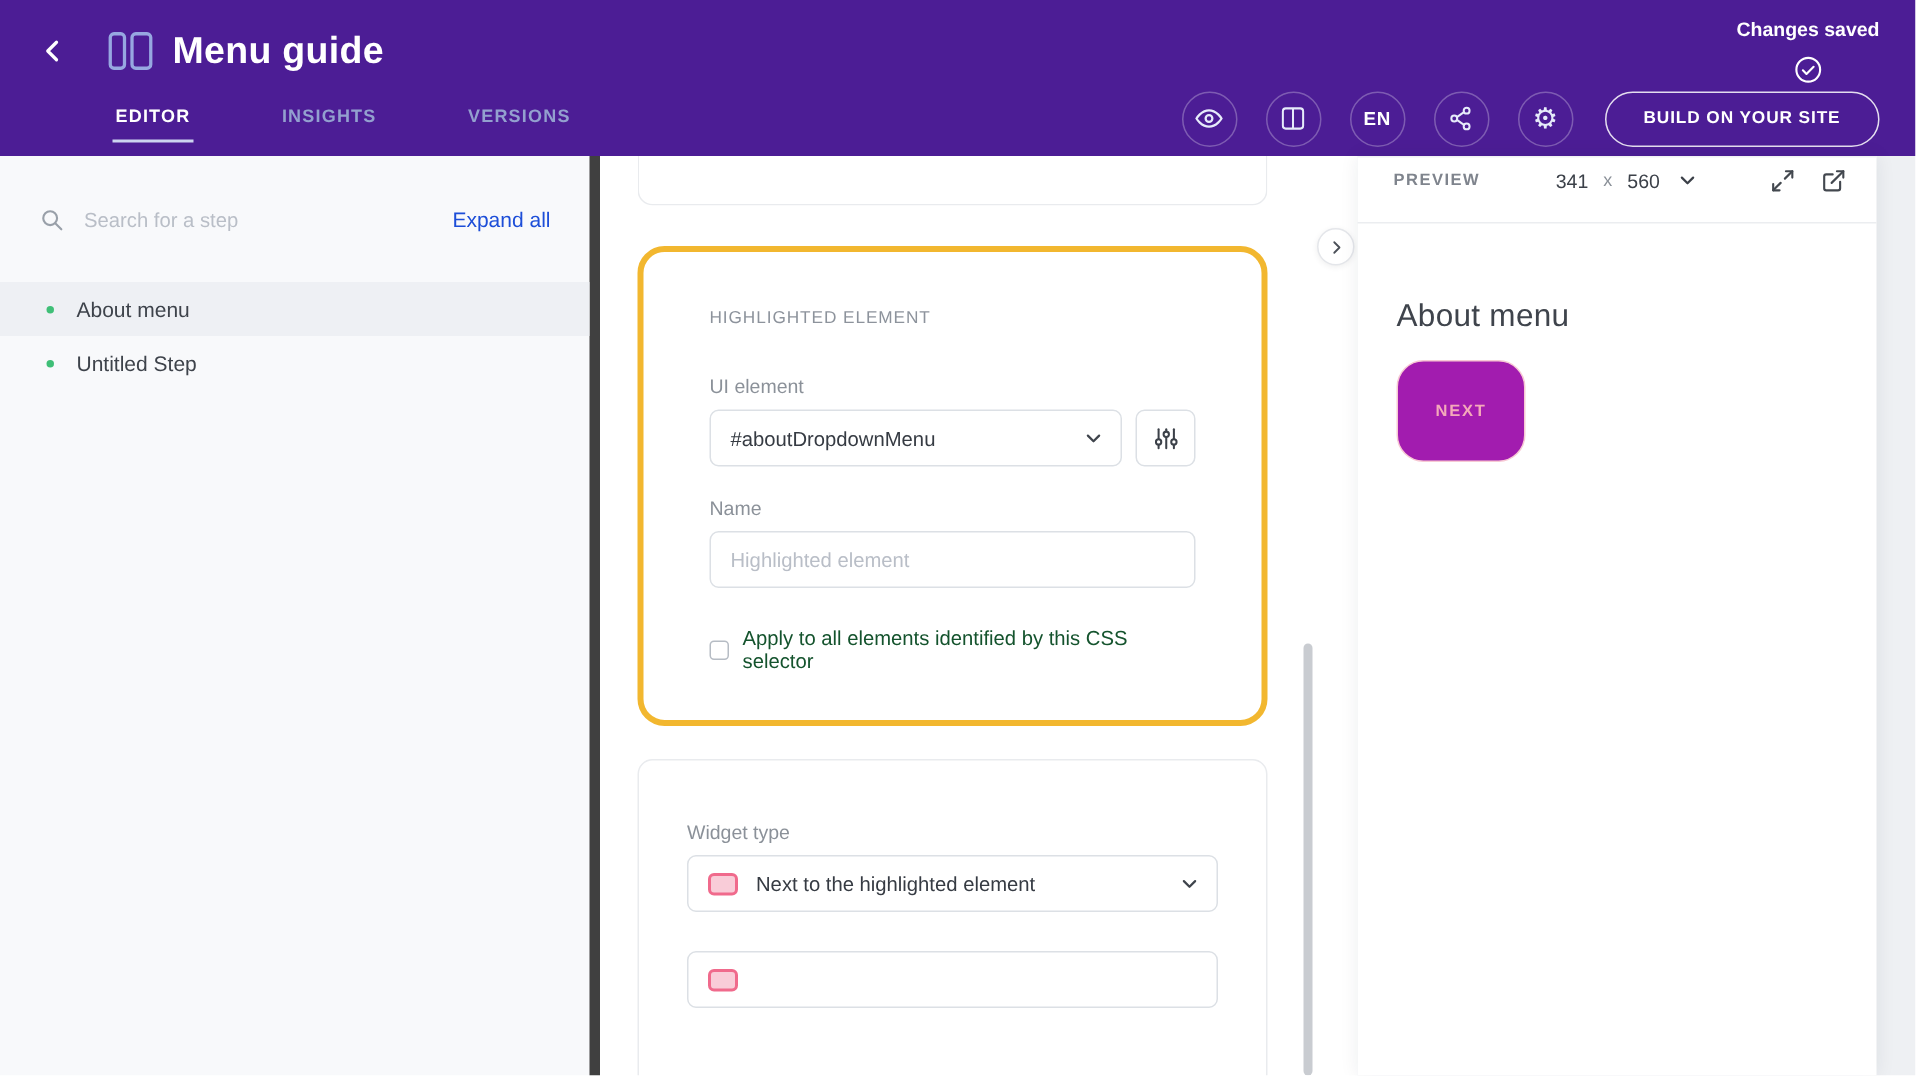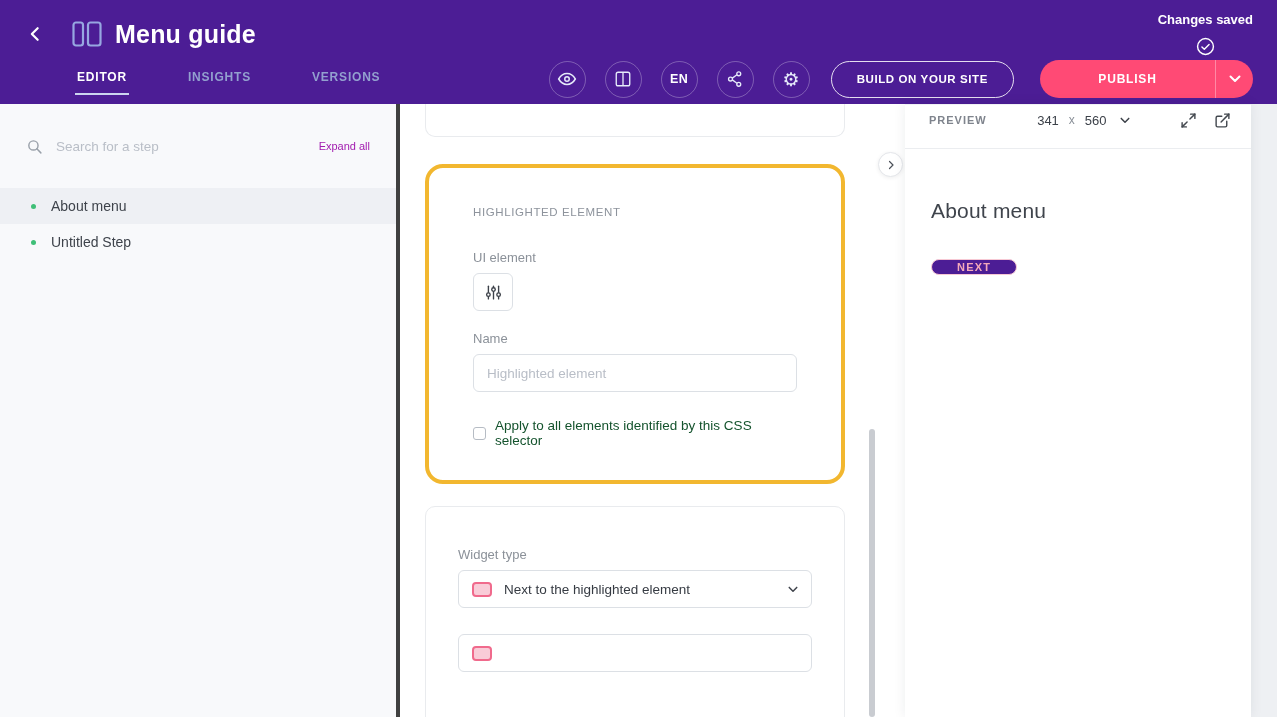--- a/index.html
+++ b/index.html
@@ -24,26 +24,26 @@
   .icon-circle { width: 37px; height: 37px; border-radius: 50%; border: 1px solid rgba(255,255,255,.28); background: transparent; color: #e6ebfa; display: flex; align-items: center; justify-content: center; cursor: pointer; padding: 0; }
   .lang-label { font-size: 12.5px; font-weight: bold; color: #fff; letter-spacing: .4px; }
   .gear-glyph { font-size: 19px; line-height: 1; color: #e6ebfa; }
   .build-btn { height: 37px; padding: 0 25px; border-radius: 19px; border: 1px solid rgba(255,255,255,.85); background: transparent; color: #fff; font-size: 11.5px; font-weight: bold; letter-spacing: .6px; cursor: pointer; margin-left: 2px; }
   .publish-split { display: flex; height: 38px; border-radius: 19px; overflow: hidden; margin-left: 7px; }
   .publish-btn { width: 175px; background: #ff4a75; color: #fff; border: none; font-size: 12px; font-weight: bold; letter-spacing: .8px; cursor: pointer; }
   .publish-caret { width: 38px; background: #ff4a75; border: none; border-left: 1px solid rgba(255,255,255,.35); color: #fff; display: flex; align-items: center; justify-content: center; cursor: pointer; }
   
   .body-row { display: flex; height: 613px; }
   
-  .sidebar { width: 400px; background: #f8f9fb; border-right: 4px solid #404040; flex-shrink: 0; }
+  .sidebar { width: 400px; background: #f8f9fb; border-right: 7px solid #404040; flex-shrink: 0; }
   .sidebar-top { display: flex; align-items: center; padding: 0 26px; height: 84px; }
   .search-icon { display: flex; margin-right: 11px; }
   .search-input { flex: 1; border: none; background: transparent; outline: none; font-size: 13.5px; color: #4a4f57; min-width: 0; }
   .search-input::placeholder { color: #b9bec7; }
-  .expand-all { font-size: 11px; color: #a21caf; text-decoration: none; cursor: pointer; white-space: nowrap; }
+  .expand-all { font-size: 14px; color: #1d4ed8; text-decoration: none; cursor: pointer; white-space: nowrap; }
   .steps { list-style: none; margin: 0; padding: 0; }
   .step { display: flex; align-items: center; gap: 15px; height: 36px; padding-left: 31px; font-size: 14px; color: #3e434b; cursor: pointer; }
   .step.selected { background: #eef0f4; }
   .dot { width: 5px; height: 5px; border-radius: 50%; background: #3fbf77; flex-shrink: 0; }
   
   .editor { flex: 1; background: #ffffff; position: relative; overflow: hidden; }
   .cards { position: absolute; left: 25px; top: 0; width: 420px; }
   .card { background: #fff; border: 1px solid #e9ebee; border-radius: 10px; }
   .partial-top { height: 33px; border-top: none; border-radius: 0 0 10px 10px; margin-bottom: 27px; }
   .highlight-card { border: 4px solid #f2b72f; border-radius: 18px; padding: 38px 44px 0; height: 320px; margin-bottom: 22px; }
@@ -68,21 +68,21 @@
   .preview-panel { position: absolute; left: 0; top: 0; bottom: 0; width: 346px; background: #fff; box-shadow: 0 0 12px rgba(30,35,50,.08); }
   .preview-header { height: 45px; display: flex; align-items: center; padding: 0 20px 13px 24px; border-top: 1px solid #f0f1f4; border-bottom: 1px solid #ebedf0; justify-content: flex-end; }
   .preview-title { font-size: 11px; font-weight: bold; letter-spacing: 1px; color: #7f848d; }
   .dims { flex: 1; display: flex; align-items: center; justify-content: center; gap: 10px; font-size: 13px; color: #3c4149; cursor: pointer; }
   .dims .x-sep { color: #8a9098; font-size: 12px; }
   .dims .caret { display: flex; margin-left: 3px; color: #3c4149; }
   .preview-icons { display: flex; gap: 17px; }
   .preview-icon-btn { background: none; border: none; padding: 0; color: #43484f; cursor: pointer; display: flex; }
   .preview-body { padding: 28px 26px; }
   .preview-heading { font-size: 21px; font-weight: normal; color: #3f444c; margin: 22px 0 0; letter-spacing: .2px; }
-  .next-btn { margin-top: 36px; background: #4c1d95; border: 1px solid #f7c9d4; color: #f4a9ba; font-size: 11px; font-weight: bold; letter-spacing: 1.2px; padding: 1px 25px; border-radius: 18px; cursor: pointer; }
+  .next-btn { margin-top: 17px; background: #a21caf; border: 1px solid #f7c9d4; color: #f4a9ba; font-size: 11px; font-weight: bold; letter-spacing: 1.2px; padding: 27px 25px; border-radius: 18px; cursor: pointer; }
 </style>
 </head>
 <body>
 
 <div class="app">
 
   <header class="topbar">
     <div class="topbar-row1">
       <button class="back-btn">
         <svg width="20" height="20" viewBox="0 0 24 24" fill="none" stroke="currentColor" stroke-width="2.6" stroke-linecap="round" stroke-linejoin="round">
@@ -132,28 +132,20 @@
               <circle cx="6" cy="12" r="2.6"></circle>
               <circle cx="17" cy="19" r="2.6"></circle>
               <line x1="8.4" y1="10.8" x2="14.6" y2="6.4"></line>
               <line x1="8.4" y1="13.2" x2="14.6" y2="17.6"></line>
             </svg>
         </button>
         <button class="icon-circle">
           <span class="gear-glyph">⚙</span>
         </button>
         <button class="build-btn">BUILD ON YOUR SITE</button>
-        <div class="publish-split">
-          <button class="publish-btn">PUBLISH</button>
-          <button class="publish-caret">
-            <svg width="12" height="8" viewBox="0 0 12 8" fill="none" stroke="currentColor" stroke-width="2" stroke-linecap="round" stroke-linejoin="round">
-                <polyline points="1.5 1.5 6 6 10.5 1.5"></polyline>
-              </svg>
-          </button>
-        </div>
       </div>
     </div>
   </header>
 
   <div class="body-row">
 
     <aside class="sidebar">
       <div class="sidebar-top">
         <span class="search-icon">
           <svg width="17" height="17" viewBox="0 0 24 24" fill="none" stroke="#99a0a9" stroke-width="2" stroke-linecap="round">
@@ -177,20 +169,26 @@
     </aside>
 
     <main class="editor">
       <div class="cards">
         <div class="card partial-top"></div>
 
         <div class="card highlight-card">
           <div class="section-label">HIGHLIGHTED ELEMENT</div>
           <label class="field-label">UI element</label>
           <div class="select-row">
+            <div class="select">
+              <span class="value">#aboutDropdownMenu</span>
+              <svg width="10" height="7" viewBox="0 0 12 8" fill="none" stroke="#3f444c" stroke-width="1.8" stroke-linecap="round" stroke-linejoin="round">
+                  <polyline points="1.5 1.5 6 6 10.5 1.5"></polyline>
+                </svg>
+            </div>
             <button class="tune-btn">
               <svg width="17" height="17" viewBox="0 0 20 20" fill="none" stroke="#3c4149" stroke-width="1.6" stroke-linecap="round">
                   <line x1="4" y1="2.5" x2="4" y2="17.5"></line>
                   <line x1="10" y1="2.5" x2="10" y2="17.5"></line>
                   <line x1="16" y1="2.5" x2="16" y2="17.5"></line>
                   <circle cx="4" cy="12.5" r="2.1" fill="#fff"></circle>
                   <circle cx="10" cy="6.5" r="2.1" fill="#fff"></circle>
                   <circle cx="16" cy="12.5" r="2.1" fill="#fff"></circle>
                 </svg>
             </button>

